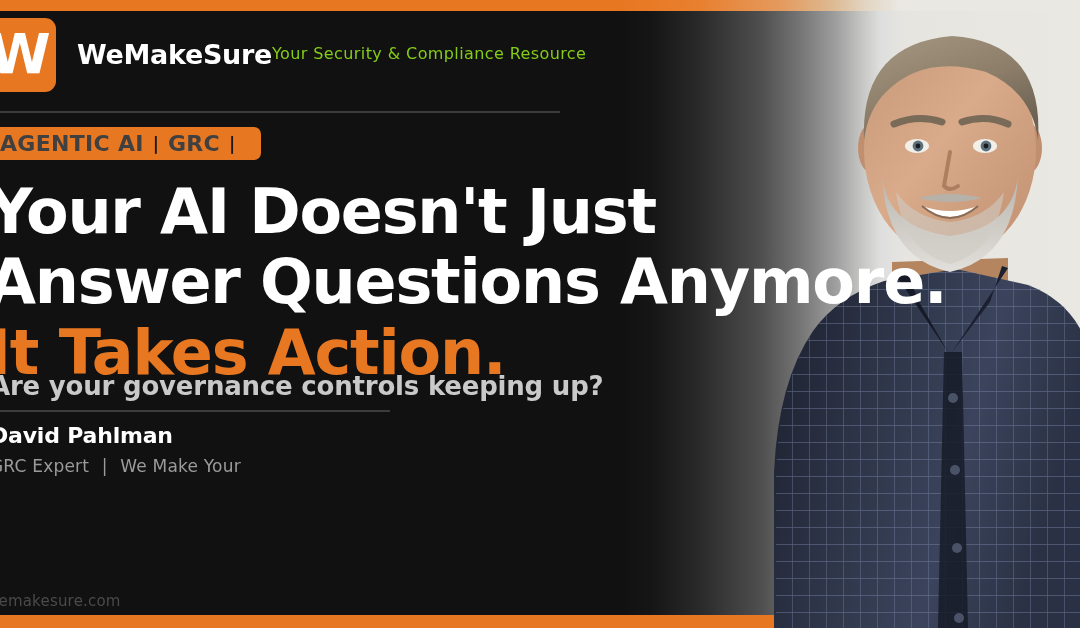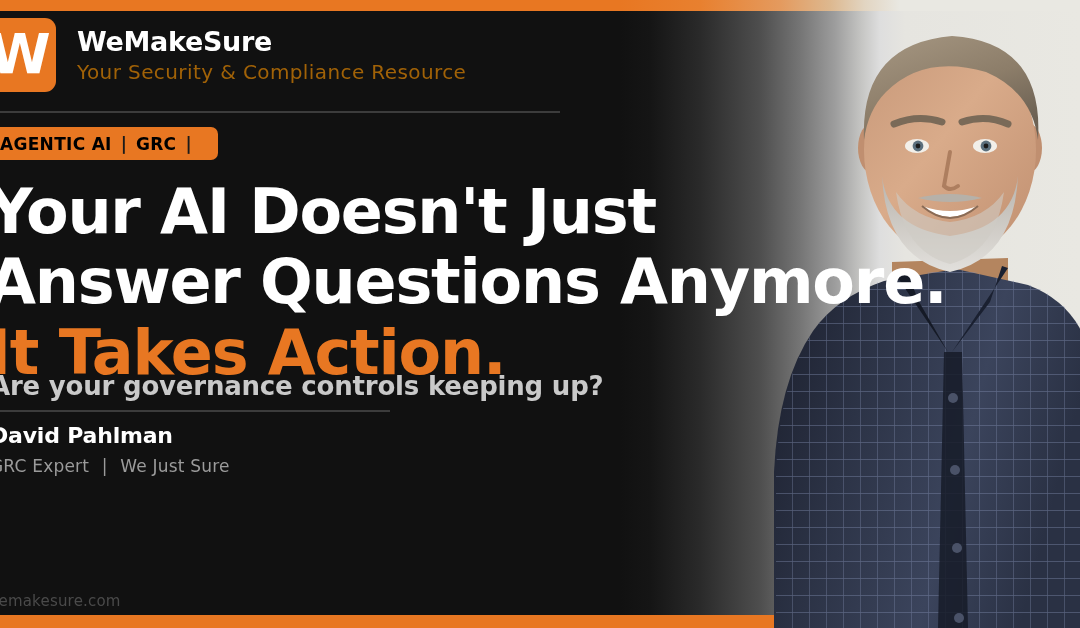--- a/index.html
+++ b/index.html
@@ -89,34 +89,33 @@
     font-size: 56px;
     font-weight: 700;
     line-height: 1;
     letter-spacing: -2px;
     font-family: "DejaVu Sans", sans-serif;
     margin-top: -3px;
   }
   .brand-block {
     margin-left: 21px;
     display: flex;
-    flex-direction: column;
     justify-content: center;
   }
   .brand-name {
     color: #ffffff;
     font-size: 27px;
     font-weight: 700;
     letter-spacing: -0.3px;
     line-height: 1.1;
     font-family: "DejaVu Sans", sans-serif;
   }
   .brand-tagline {
-    color: #a16207;
-    font-size: 20px;
+    color: #84cc16;
+    font-size: 16px;
     font-weight: 400;
     letter-spacing: 0.4px;
     margin-top: 5px;
     line-height: 1.1;
     font-family: "DejaVu Sans", sans-serif;
   }
 
   
   .header-divider {
     position: absolute;
@@ -135,22 +134,22 @@
     top: 127px;
     height: 33px;
     padding: 0 17px 0 24px;
     background: #e87722;
     border-radius: 7px;
     display: flex;
     align-items: center;
     z-index: 5;
   }
   .category-pill .cat-text {
-    color: #000000;
-    font-size: 17px;
+    color: #404040;
+    font-size: 22px;
     font-weight: 700;
     letter-spacing: 0.3px;
     white-space: nowrap;
     font-family: "DejaVu Sans", sans-serif;
   }
   .category-pill .sep {
     color: #1b1b1b;
     font-weight: 700;
     font-size: 17px;
     padding: 0 9px;
@@ -374,19 +373,19 @@
 
   <div class="subhead">Are your governance controls keeping up?</div>
 
   <div class="byline-divider"></div>
 
   <div class="byline">
     <div class="author-name">David Pahlman</div>
     <div class="author-role">
       <span>GRC Expert</span>
       <span class="rsep">|</span>
-      <span>We Just Sure</span>
+      <span>We Make Your</span>
     </div>
   </div>
 
   <div class="footer-url">wemakesure.com</div>
 
 </div>
 
 </body></html>

